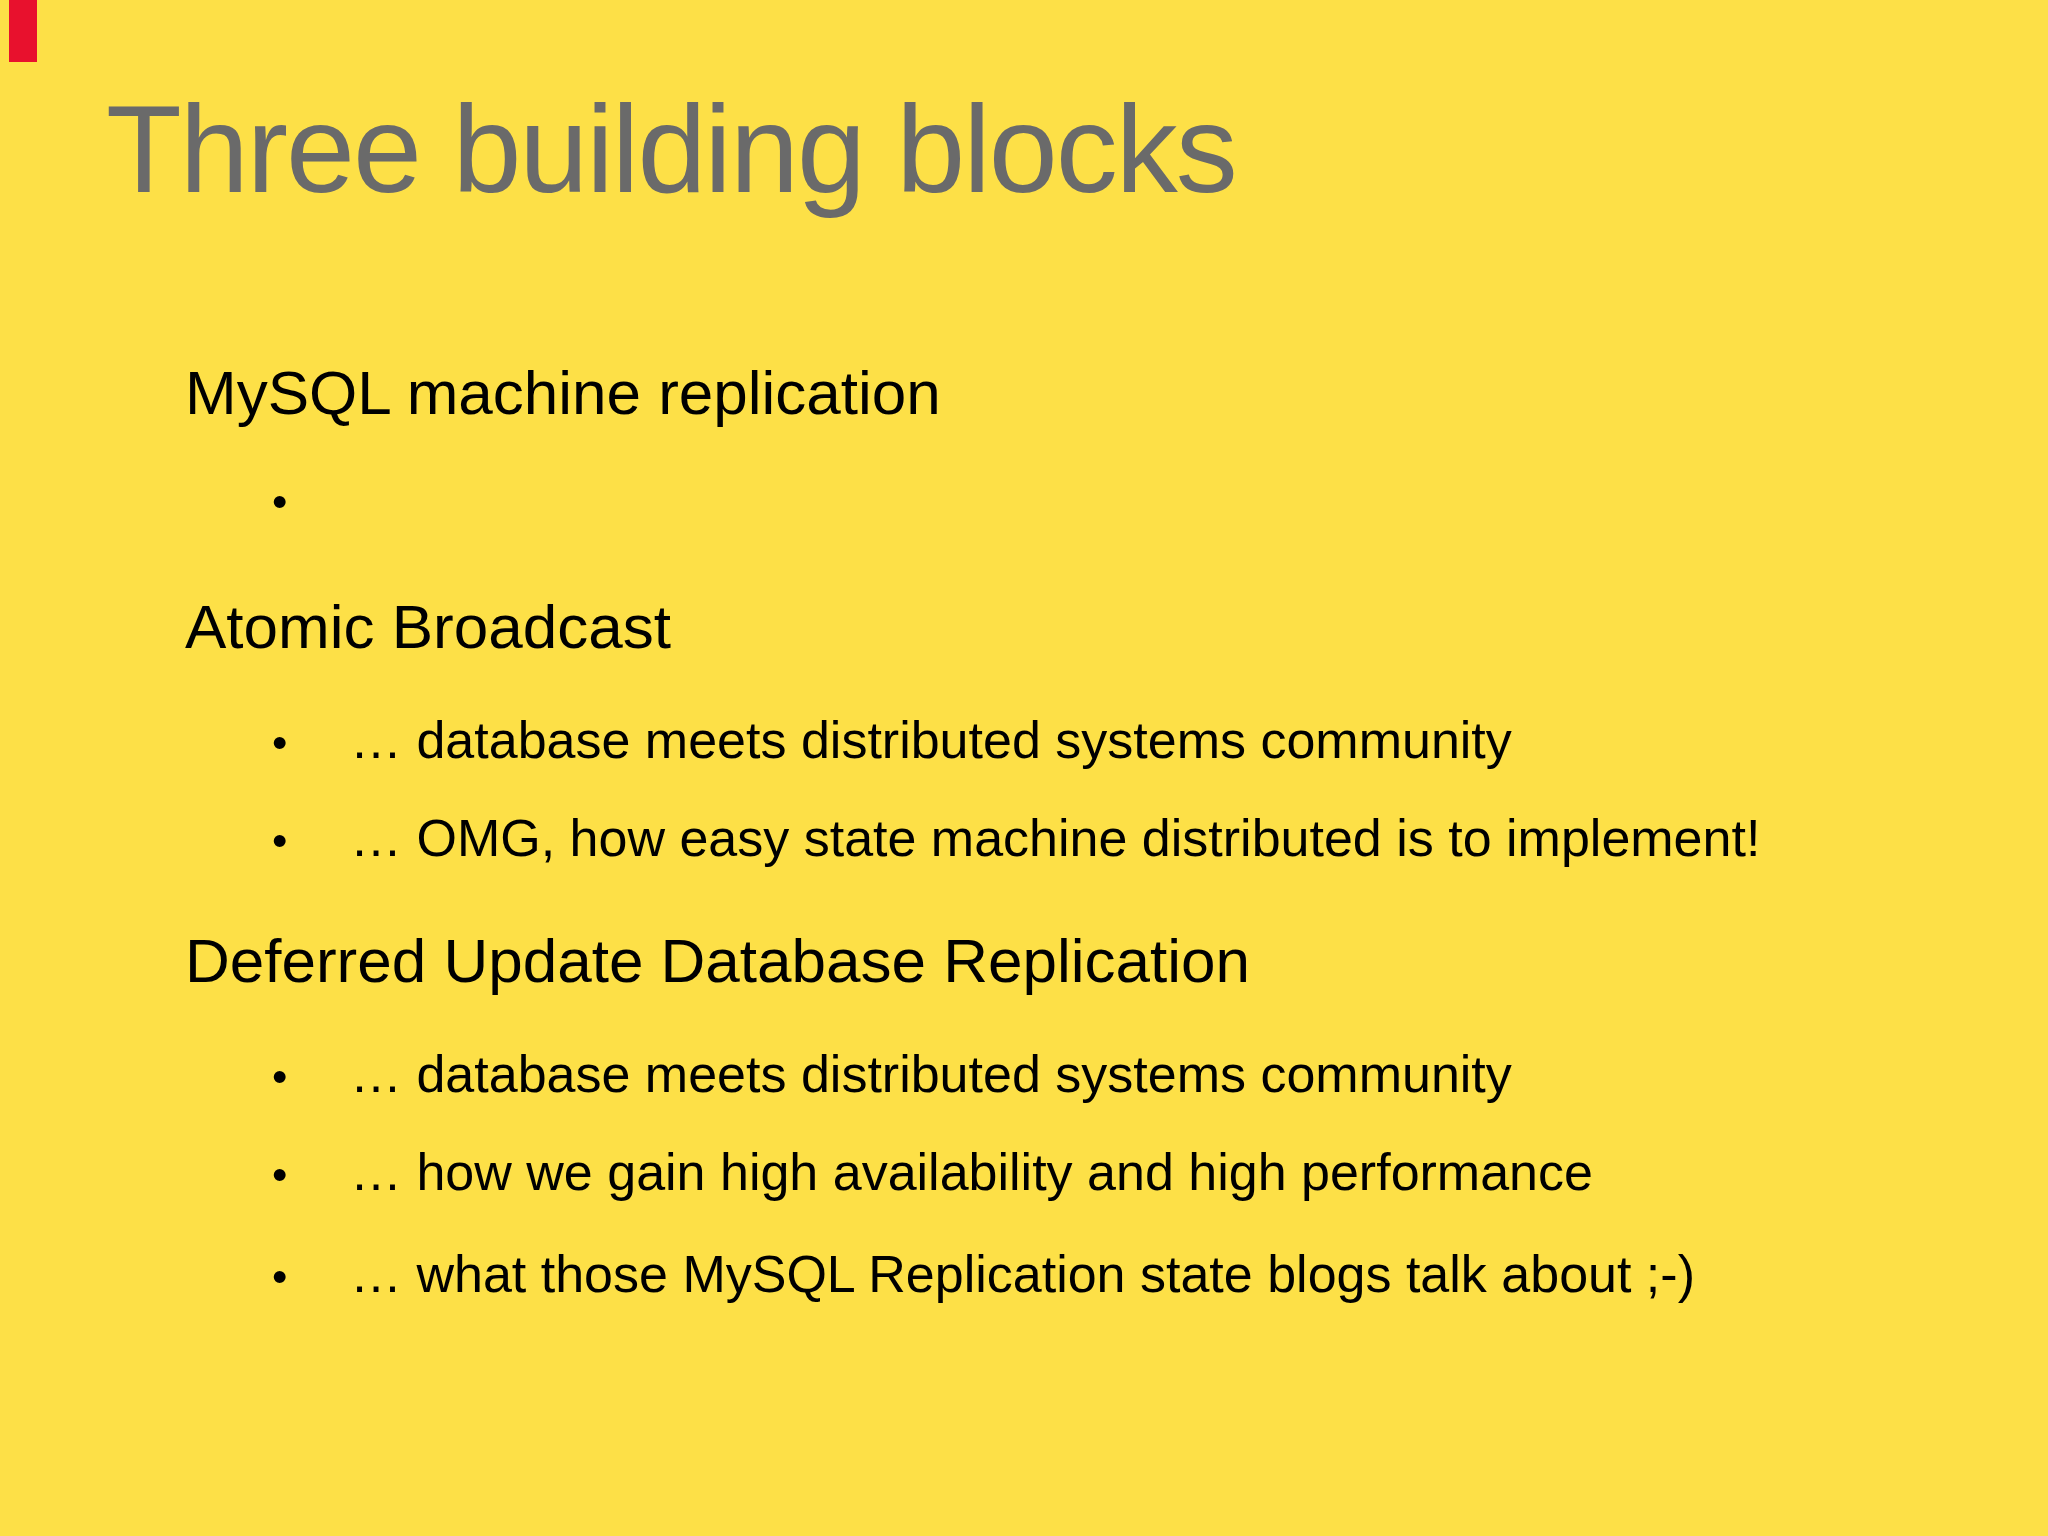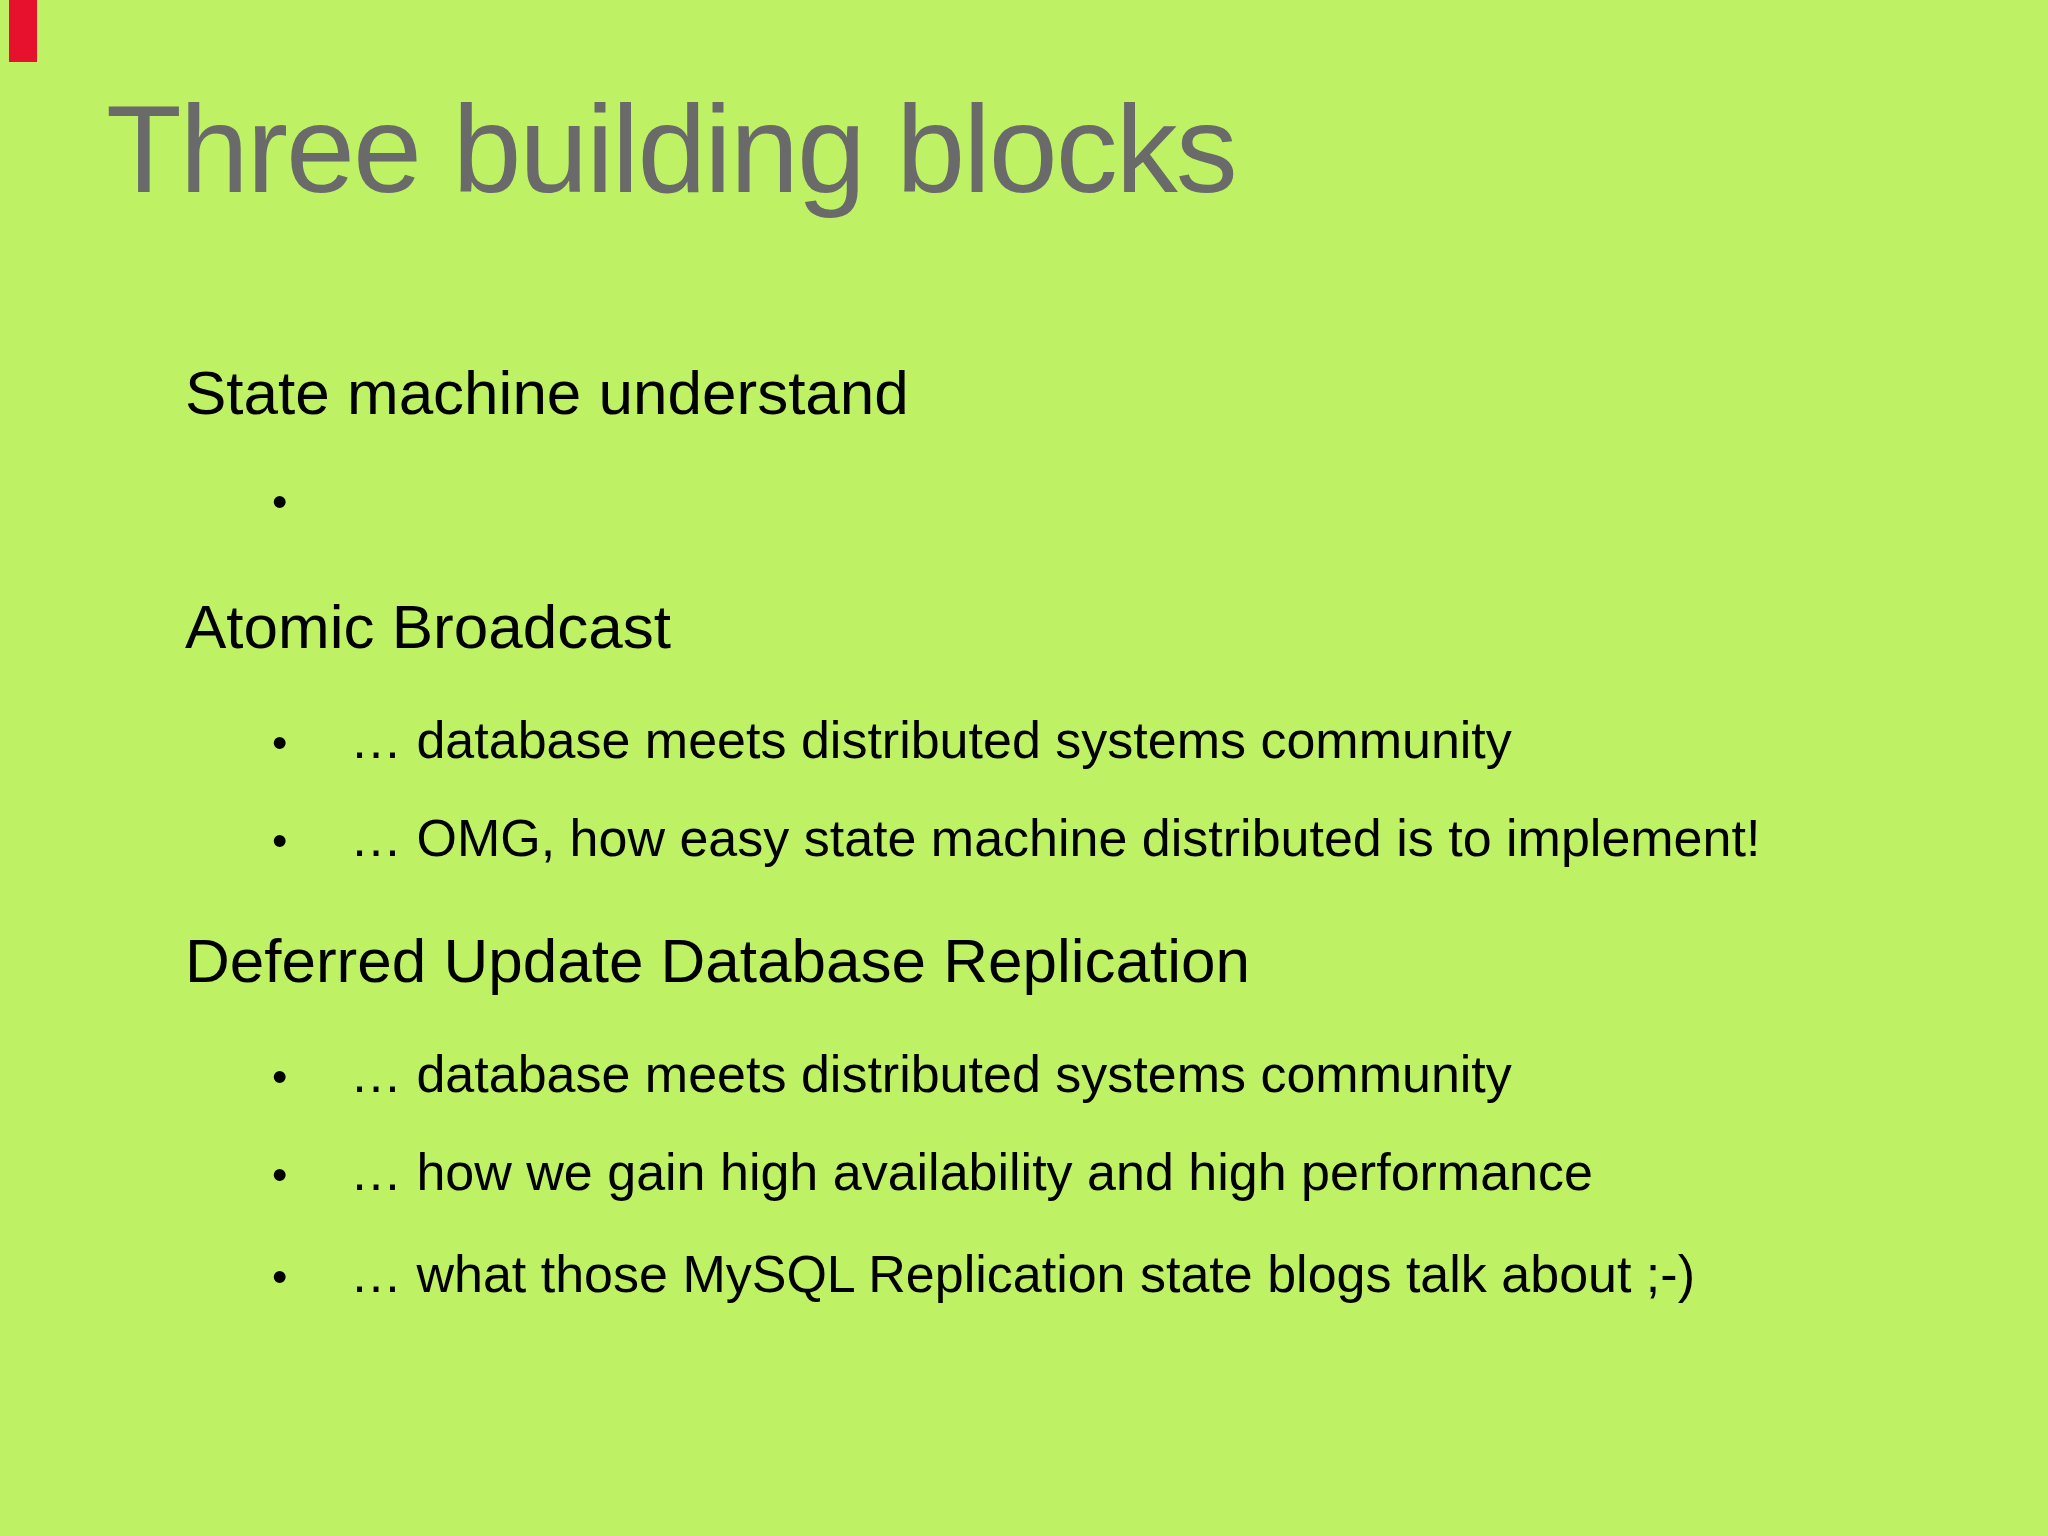--- a/index.html
+++ b/index.html
@@ -56,27 +56,27 @@
   .bullet-dot {
     display: inline-block;
     width: 78px;
     font-size: 44px;
     color: #000000;
   }
 </style>
 </head>
 <body>
 
-<div class="slide" style="background: #bef264;">
+<div class="slide" style="background: #fde047;">
 
   <div class="accent-bar" style="background: rgb(232, 17, 45);"></div>
 
   <div class="slide-title" style="color: rgb(106, 106, 106);">Three building blocks</div>
 
-  <div class="section-heading" style="top: 362px; color: rgb(0, 0, 0);">State machine understand</div>
+  <div class="section-heading" style="top: 362px; color: rgb(0, 0, 0);">MySQL machine replication</div>
 
   <div class="bullet-row" style="top: 480px; color: rgb(0, 0, 0);">
     <span class="bullet-dot">•</span>
   </div>
 
   <div class="section-heading" style="top: 596px; color: rgb(0, 0, 0);">Atomic Broadcast</div>
 
   <div class="bullet-row" style="top: 714px; color: rgb(0, 0, 0);">
     <span class="bullet-dot">•</span>
     <span>… database meets distributed systems community</span>

